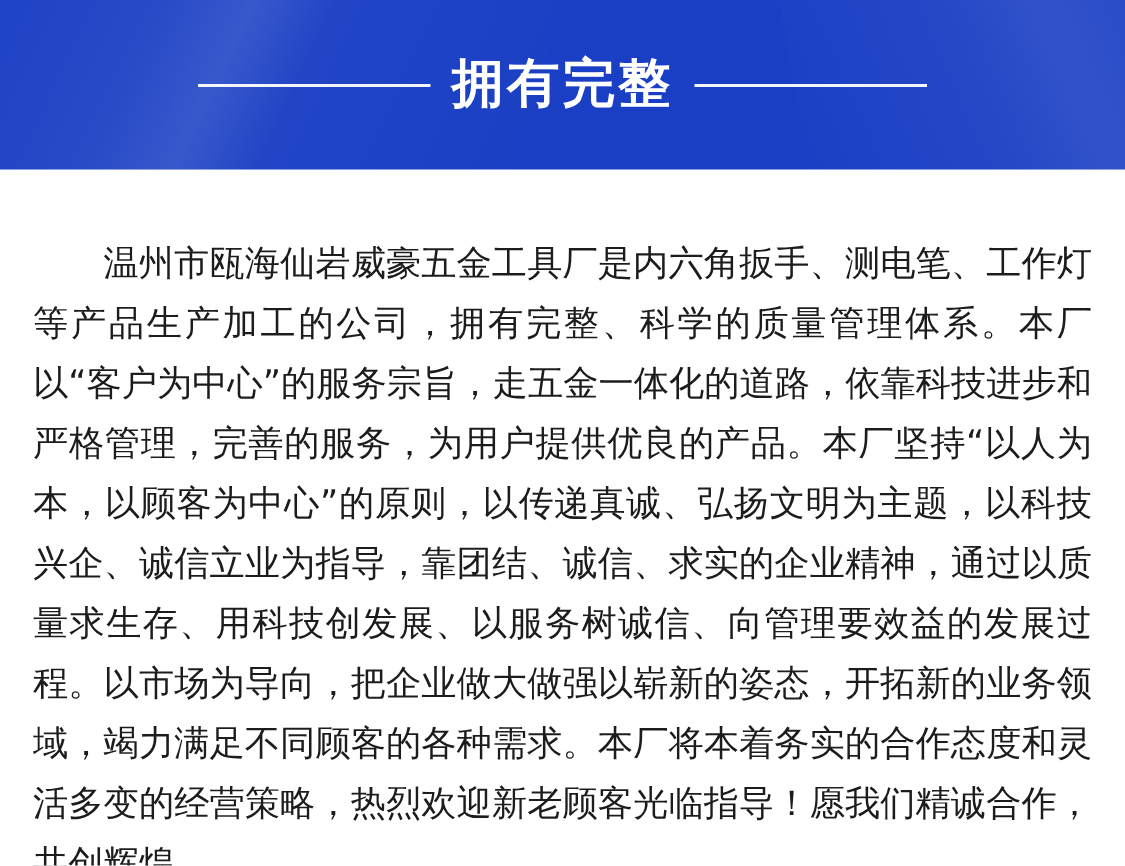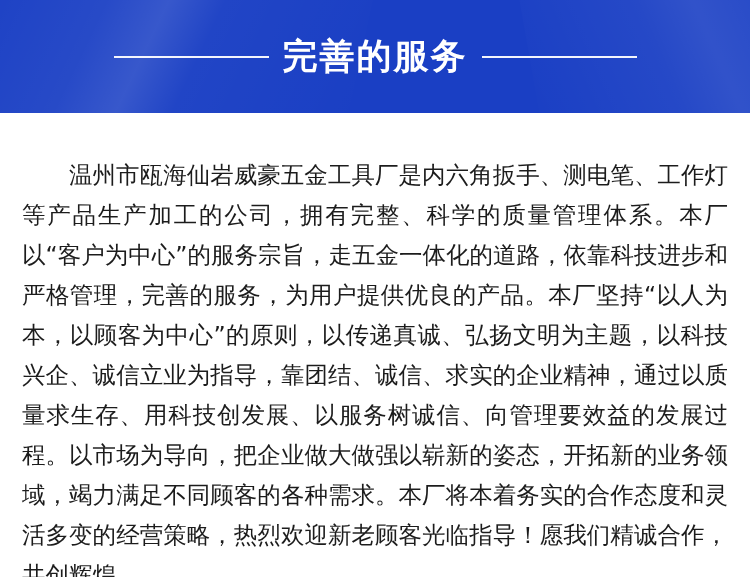--- a/index.html
+++ b/index.html
@@ -102,21 +102,21 @@
   }
 </style>
 </head>
 <body>
 
 <div class="page">
 
   <div class="banner">
     <div class="banner-inner">
       <span class="rule"></span>
-      <span class="banner-title">完善的服务</span>
+      <span class="banner-title">拥有完整</span>
       <span class="rule"></span>
     </div>
   </div>
 
   <div class="body-wrap">
     <p class="body-text">温州市瓯海仙岩威豪五金工具厂是内六角扳手、测电笔、工作灯等产品生产加工的公司，拥有完整、科学的质量管理体系。本厂以“客户为中心”的服务宗旨，走五金一体化的道路，依靠科技进步和严格管理，完善的服务，为用户提供优良的产品。本厂坚持“以人为本，以顾客为中心”的原则，以传递真诚、弘扬文明为主题，以科技兴企、诚信立业为指导，靠团结、诚信、求实的企业精神，通过以质量求生存、用科技创发展、以服务树诚信、向管理要效益的发展过程。以市场为导向，把企业做大做强以崭新的姿态，开拓新的业务领域，竭力满足不同顾客的各种需求。本厂将本着务实的合作态度和灵活多变的经营策略，热烈欢迎新老顾客光临指导！愿我们精诚合作，共创辉煌。</p>
   </div>
 
 </div>
 

